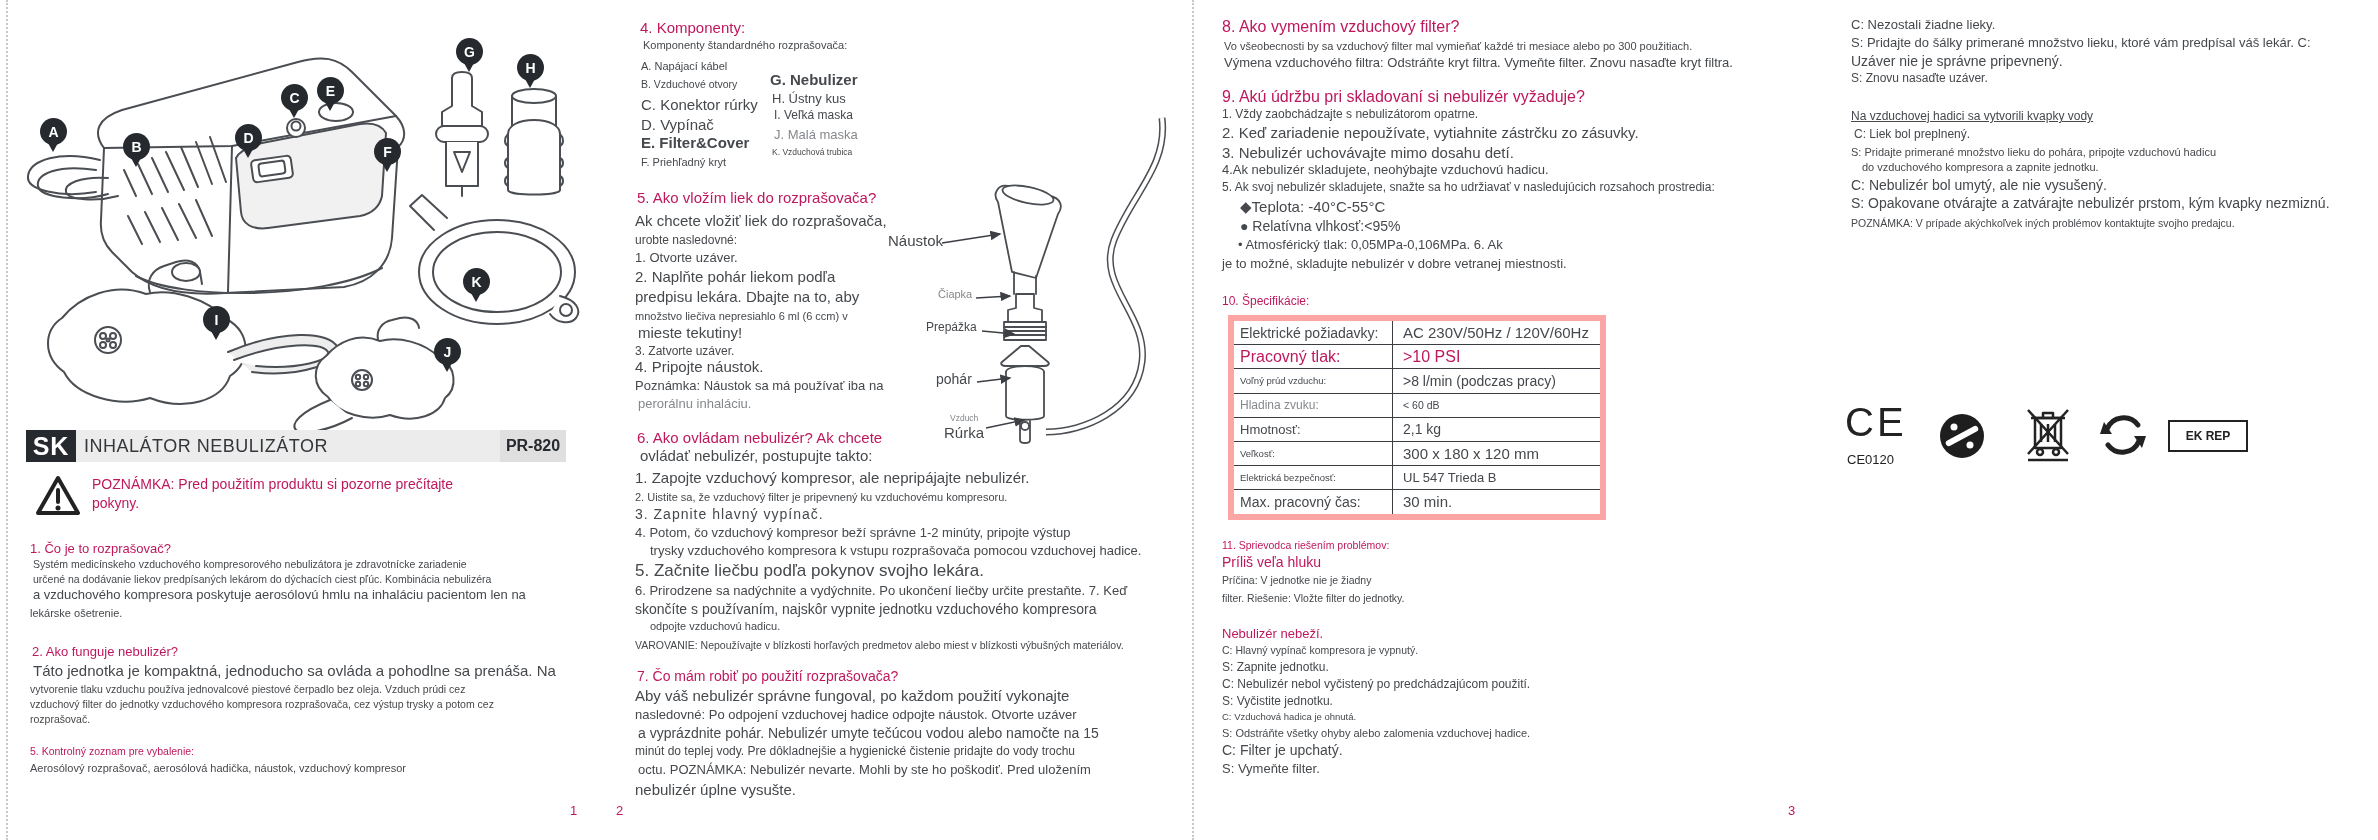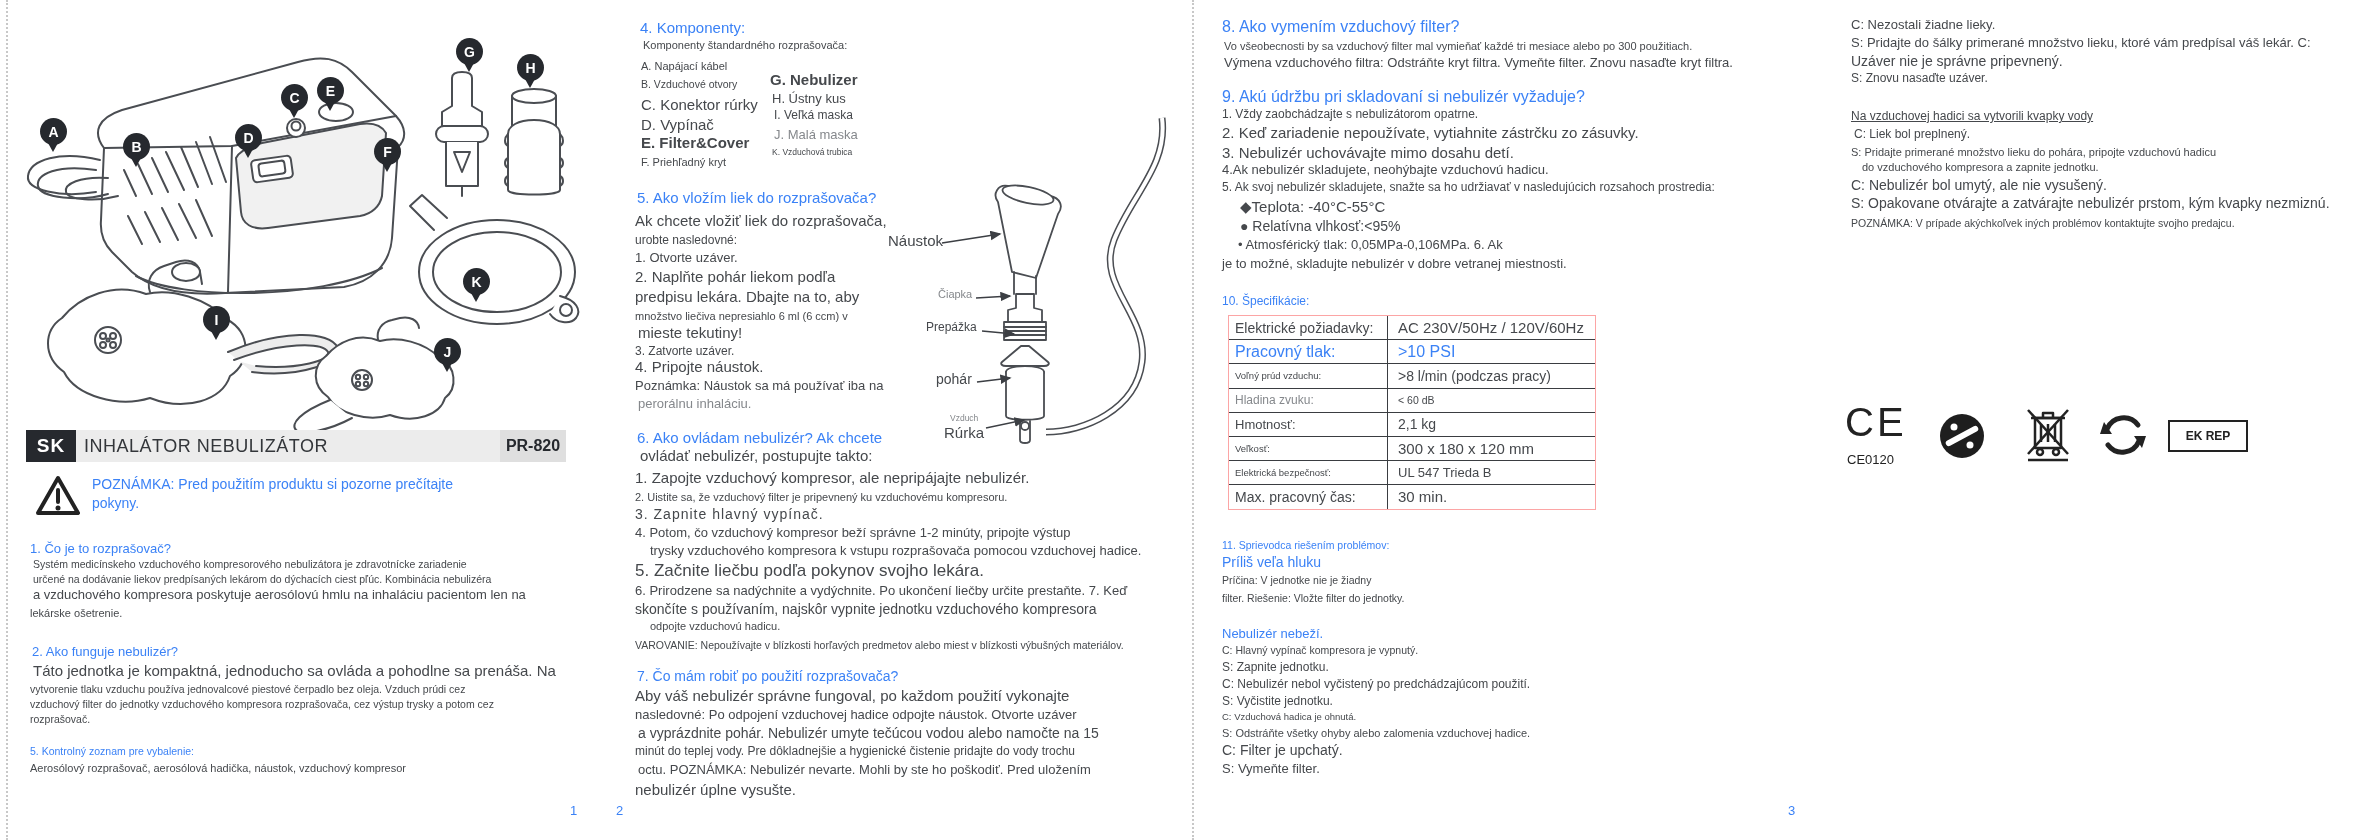--- a/index.html
+++ b/index.html
@@ -2,37 +2,37 @@
 <html><head>
 <meta charset="utf-8">
 <style>
   html,body{margin:0;padding:0;background:#fff;}
   #canvas{position:relative;width:2378px;height:840px;background:#ffffff;overflow:hidden;
           font-family:"Liberation Sans", sans-serif;color:#45484c;}
   .ln{position:absolute;white-space:nowrap;color:#45484c;line-height:1.1;}
   .f8{font-size:8.5px}.f9{font-size:9.5px}.f10{font-size:10.5px}.f11{font-size:11px}
   .f12{font-size:12px}.f13{font-size:13px}.f14{font-size:14px}.f15{font-size:15px}
   .f16{font-size:16px}.f17{font-size:17px}
-  .gray{color:#85888c}.dark{color:#3b82f6}.semib{font-weight:600}.und{text-decoration:underline}
+  .gray{color:#85888c}.dark{color:#be185d}.semib{font-weight:600}.und{text-decoration:underline}
   .lsp{letter-spacing:1px}
   .divider{position:absolute;top:0;height:840px;border-left:2px dotted #c8c8c8;width:0;}
   
   .titlebar{position:absolute;left:26px;top:430px;width:540px;height:32px;background:#ececec;display:flex;align-items:center;}
-  .sk-badge{width:50px;height:32px;background:#26292e;color:#fff;font-weight:700;font-size:19px;
+  .sk-badge{width:50px;height:32px;background:#26292e;color:#fff;font-weight:700;font-size:25px;
             display:flex;align-items:center;justify-content:center;letter-spacing:1px;}
   .bar-title{font-size:18px;color:#33363a;margin-left:8px;letter-spacing:0.5px;}
   .model-box{position:absolute;right:0;top:0;height:32px;width:66px;background:#dfdfdf;color:#26292e;
              font-weight:700;font-size:16px;display:flex;align-items:center;justify-content:center;}
   
   .pin{position:absolute;width:27px;height:27px;border-radius:50%;background:#26292e;color:#fff;
        font-weight:700;font-size:14px;display:flex;align-items:center;justify-content:center;z-index:3;}
   .pin::after{content:"";position:absolute;left:8px;bottom:-7px;border-left:5px solid transparent;
        border-right:5px solid transparent;border-top:9px solid #26292e;}
   
-  .spec-table{position:absolute;left:1228px;top:315px;width:366px;border:1px solid #fca5a5;background:#fff;}
+  .spec-table{position:absolute;left:1228px;top:315px;width:366px;border:6px solid #fca5a5;background:#fff;}
   .srow{display:flex;height:23.2px;border-top:1.5px solid #3a3d41;align-items:stretch;}
   .srow:first-child{border-top:none;}
   .scell-l{width:152px;padding-left:6px;border-right:1.5px solid #3a3d41;display:flex;align-items:center;}
   .scell-v{flex:1;padding-left:10px;display:flex;align-items:center;}
   .ekrep{position:absolute;left:2168px;top:420px;width:76px;height:28px;border:2.5px solid #222;
          display:flex;align-items:center;justify-content:center;font-weight:700;font-size:12px;color:#222;}
   .ce{position:absolute;left:1845px;top:400px;font-size:40px;font-weight:400;color:#222;letter-spacing:3px;}
   .cecode{position:absolute;left:1847px;top:452px;font-size:13px;color:#222;}
   svg{position:absolute;}
 </style>

